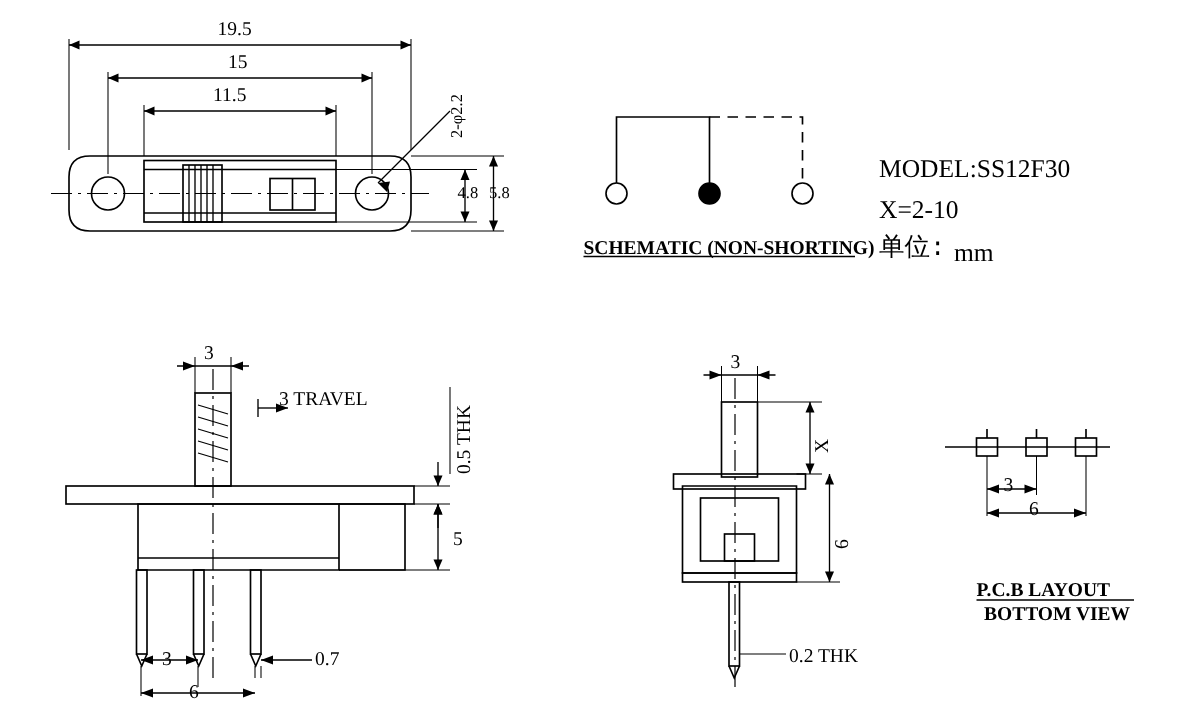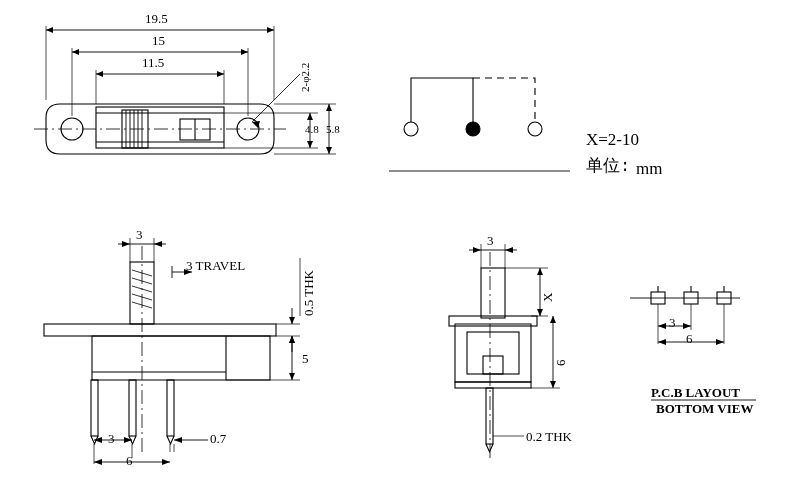--- a/index.html
+++ b/index.html
@@ -293,21 +293,23 @@
     </g>
   </svg>
 
   <div class="lbl" style="left:145px; top:12px;">19.5</div>
   <div class="lbl" style="left:152px; top:34px;">15</div>
   <div class="lbl" style="left:142px; top:56px;">11.5</div>
   <div class="lbl small vert" style="left:300px; top:92px;">2-φ2.2</div>
   <div class="lbl small" style="left:305px; top:124px;">4.8</div>
   <div class="lbl small" style="left:326px; top:124px;">5.8</div>
 
-
+  <div class="lbl bold" style="left:389px; top:158px;">SCHEMATIC (NON-SHORTING)</div>
+
+  <div class="lbl big" style="left:586px; top:104px;">MODEL:SS12F30</div>
   <div class="lbl big" style="left:586px; top:131px;">X=2-10</div>
   <div class="lbl big" style="left:586px; top:158px;font-family:Liberation Mono, monospace;">单位:</div>
   <div class="lbl big" style="left:636px; top:160px;text-align:center;">mm</div>
 
   <div class="lbl" style="left:136px; top:228px;">3</div>
   <div class="lbl" style="left:186px; top:259px;">3 TRAVEL</div>
   <div class="lbl vert" style="left:302px; top:316px;">0.5 THK</div>
   <div class="lbl" style="left:302px; top:352px;">5</div>
   <div class="lbl" style="left:108px; top:432px;">3</div>
   <div class="lbl" style="left:210px; top:432px;">0.7</div>

